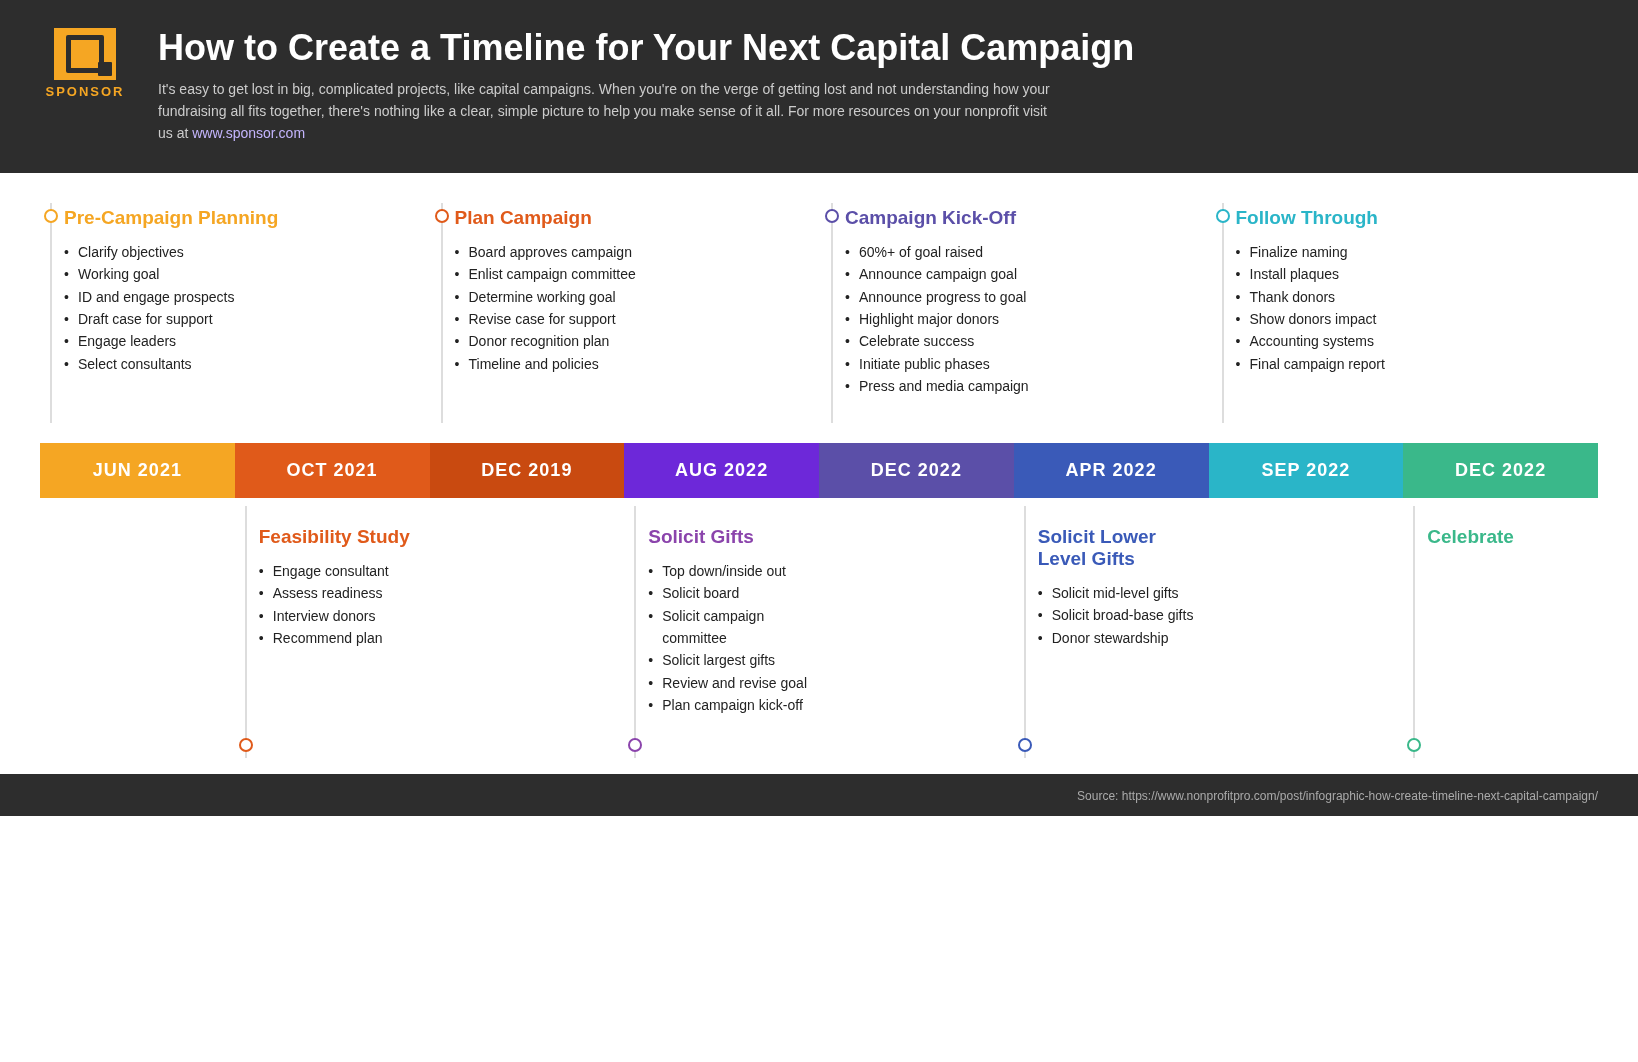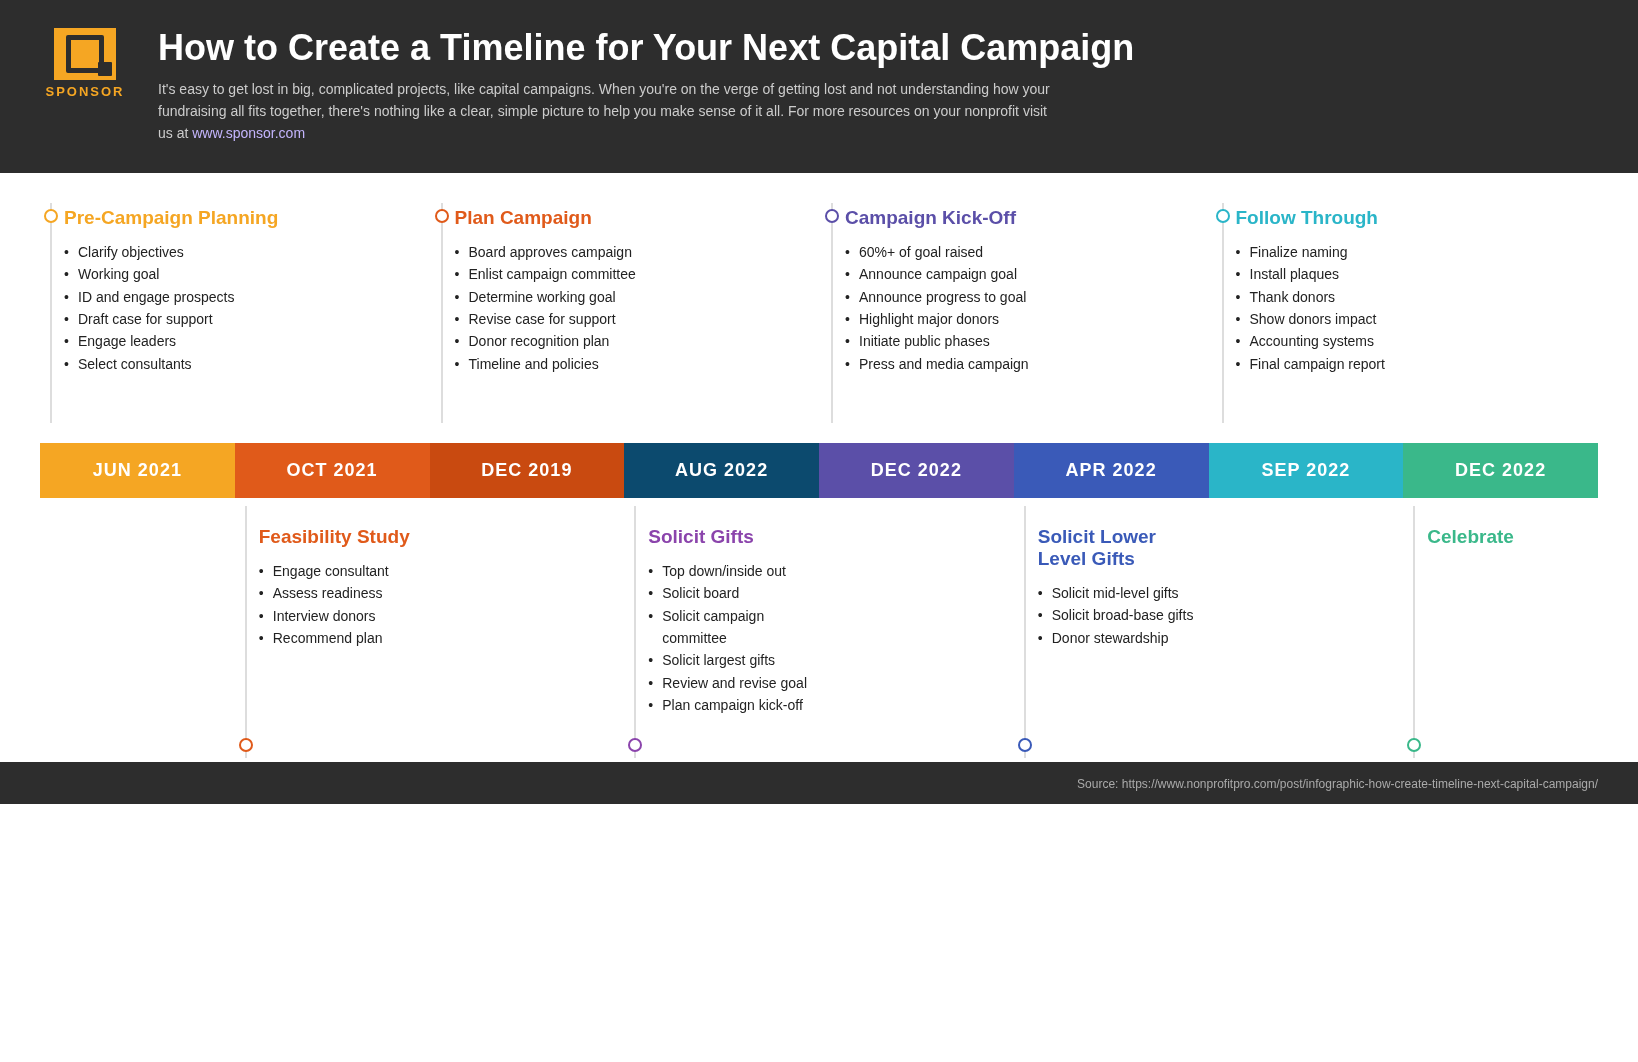--- a/index.html
+++ b/index.html
@@ -129,40 +129,40 @@
       font-size: 18px;
       font-weight: 900;
       color: #fff;
       letter-spacing: 1px;
     }
 
     .source-bar {
       background: #2d2d2d;
       padding: 12px 40px;
       text-align: right;
-      margin-top: 4px;
+      margin-top: 16px;
     }
     .source-bar span {
       color: #aaa;
       font-size: 12px;
     }
 
     
     .color-orange { color: #f5a623; }
     .color-red-orange { color: #e05a1a; }
     .color-purple { color: #8b44ac; }
     .color-blue-purple { color: #5b4fa8; }
     .color-teal { color: #2ab5c8; }
     .color-blue { color: #3a5ab8; }
     .color-green { color: #3ab88a; }
 
     .bg-orange { background: #f5a623; }
     .bg-red-orange { background: #e05a1a; }
     .bg-dark-orange { background: #c94a10; }
-    .bg-purple { background: #0c4a6e; }
+    .bg-purple { background: #6d28d9; }
     .bg-blue-purple { background: #5b4fa8; }
     .bg-teal { background: #2ab5c8; }
     .bg-blue { background: #3a5ab8; }
     .bg-green { background: #3ab88a; }
   </style>
 </head>
 <body>
 
 <div class="header">
   <div class="logo-area">
@@ -213,20 +213,21 @@
 
       <div style="padding: 0 16px 16px 24px; position:relative; min-height:220px;">
         <div style="position:absolute; left:10px; top:0; width:2px; height:100%; background:#ddd;"></div>
         <div style="position:absolute; left:4px; top:6px; width:14px; height:14px; border-radius:50%; border:2.5px solid #5b4fa8; background:#fff;"></div>
         <div class="phase-title color-blue-purple">Campaign Kick-Off</div>
         <ul class="phase-list">
           <li>60%+ of goal raised</li>
           <li>Announce campaign goal</li>
           <li>Announce progress to goal</li>
           <li>Highlight major donors</li>
+          <li>Celebrate success</li>
           <li>Initiate public phases</li>
           <li>Press and media campaign</li>
         </ul>
       </div>
 
       <div style="padding: 0 16px 16px 24px; position:relative; min-height:220px;">
         <div style="position:absolute; left:10px; top:0; width:2px; height:100%; background:#ddd;"></div>
         <div style="position:absolute; left:4px; top:6px; width:14px; height:14px; border-radius:50%; border:2.5px solid #2ab5c8; background:#fff;"></div>
         <div class="phase-title color-teal">Follow Through</div>
         <ul class="phase-list">

